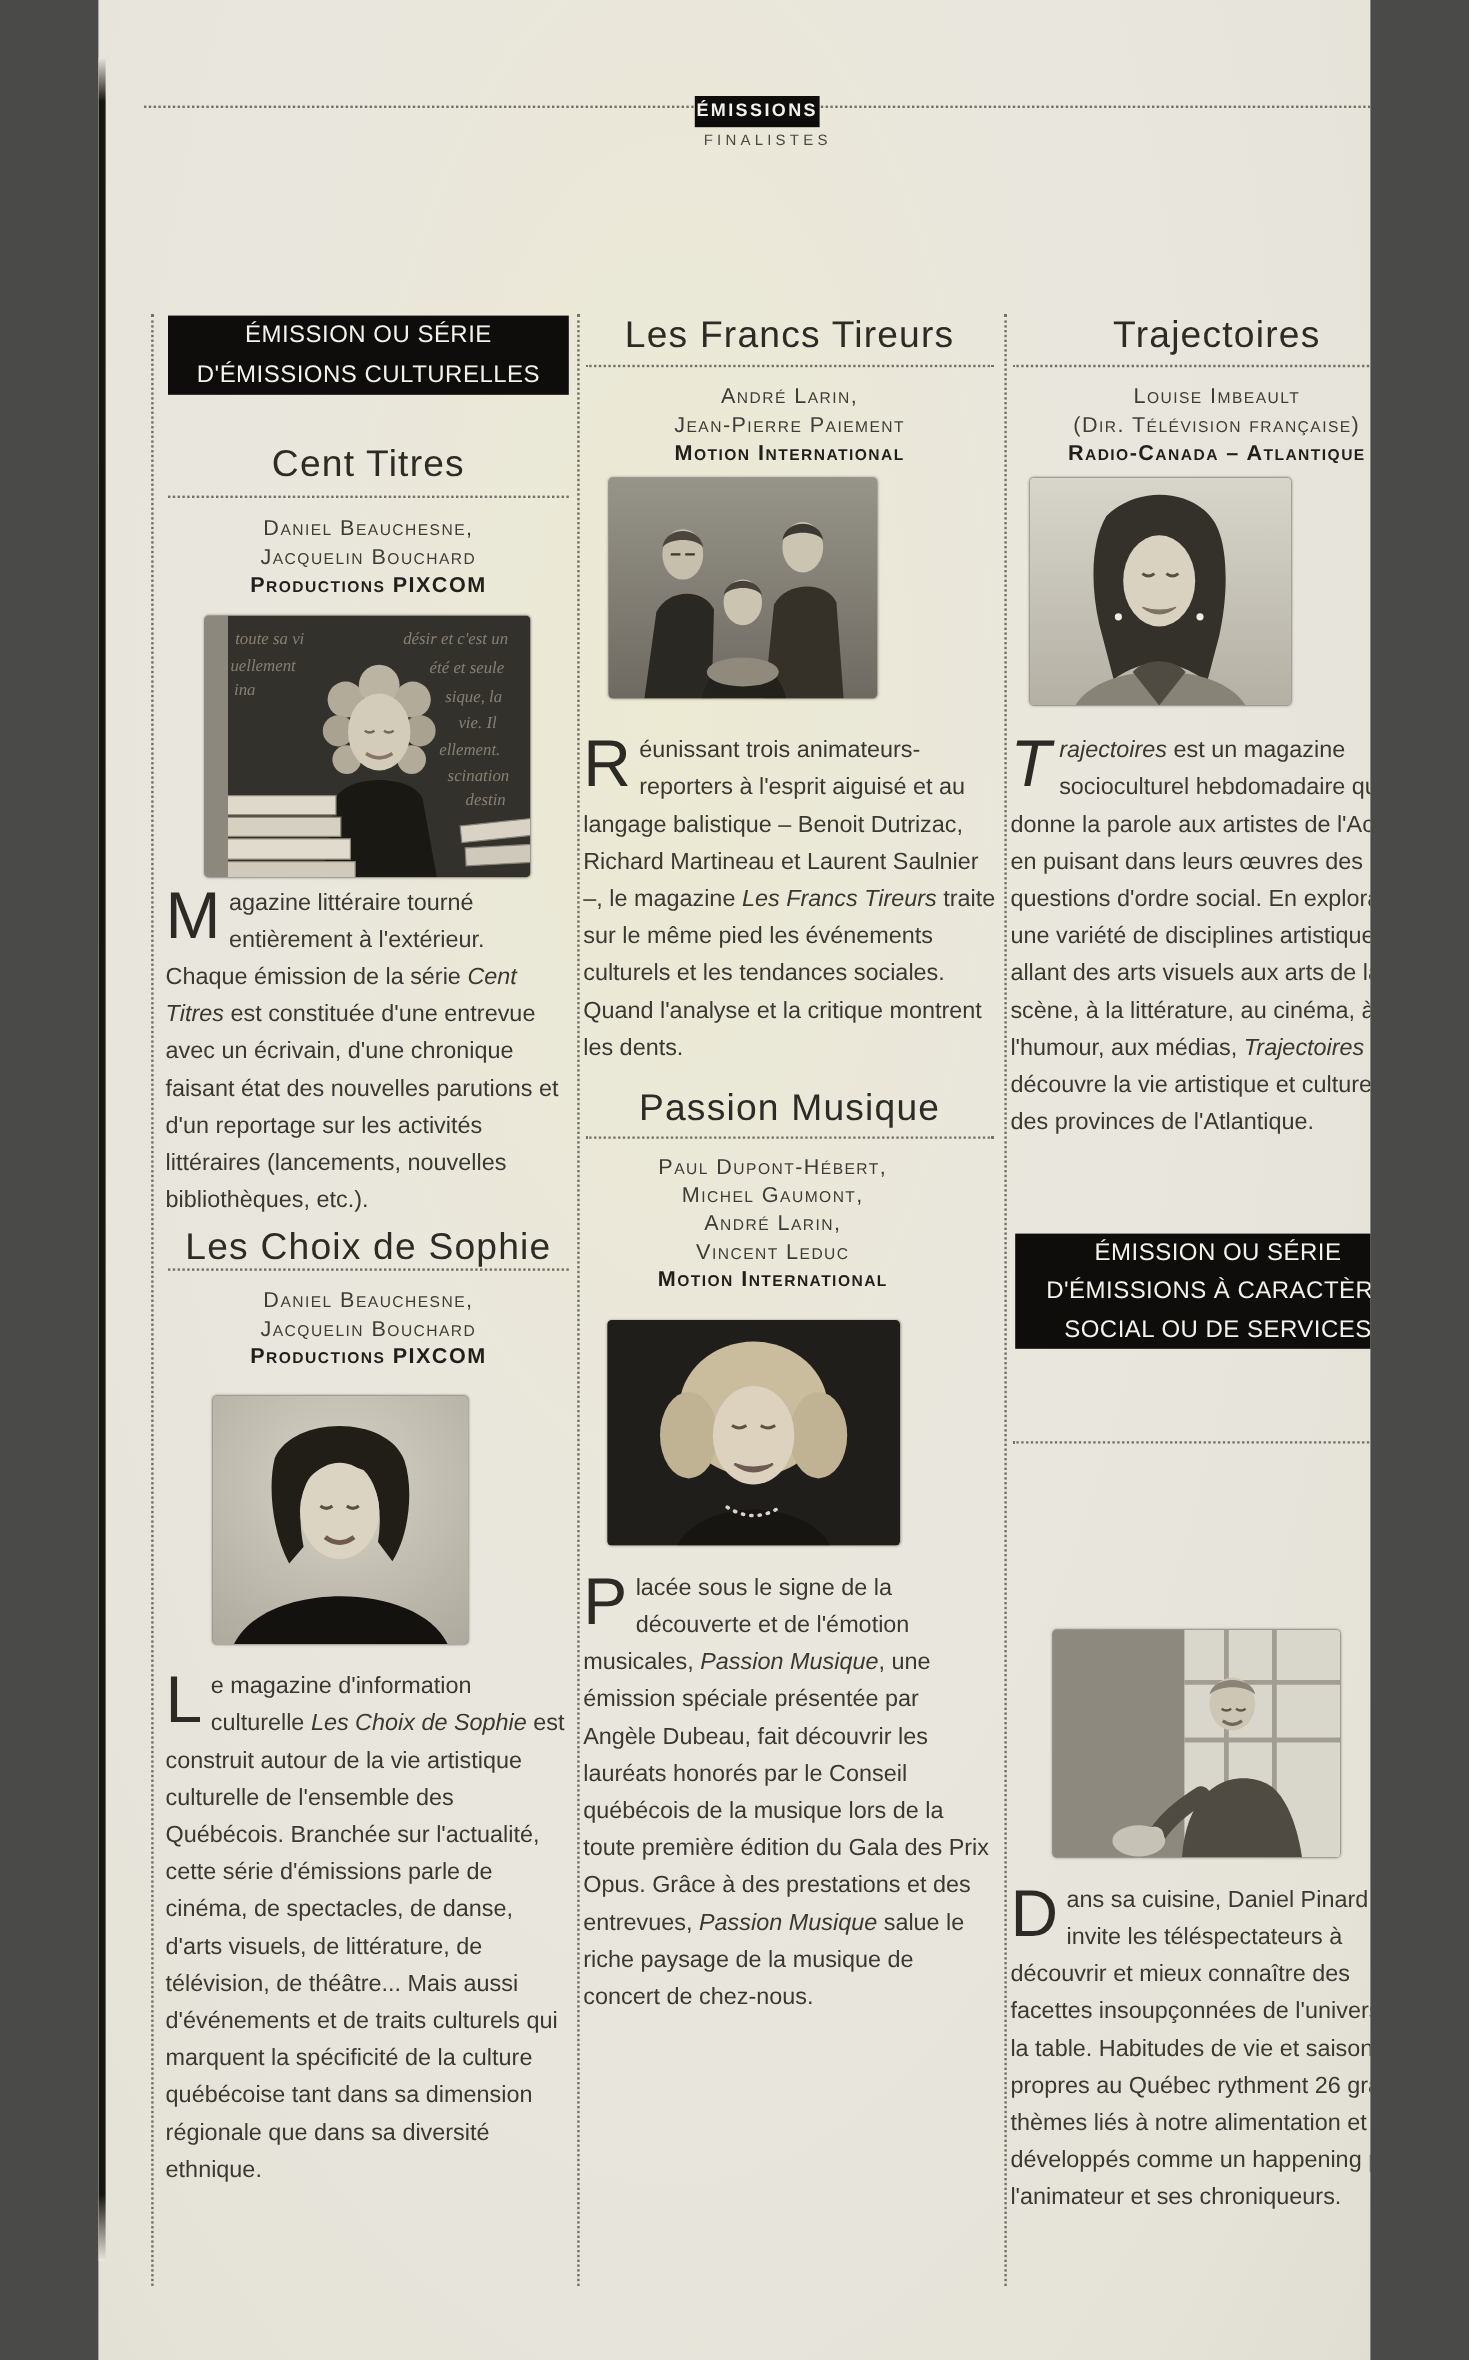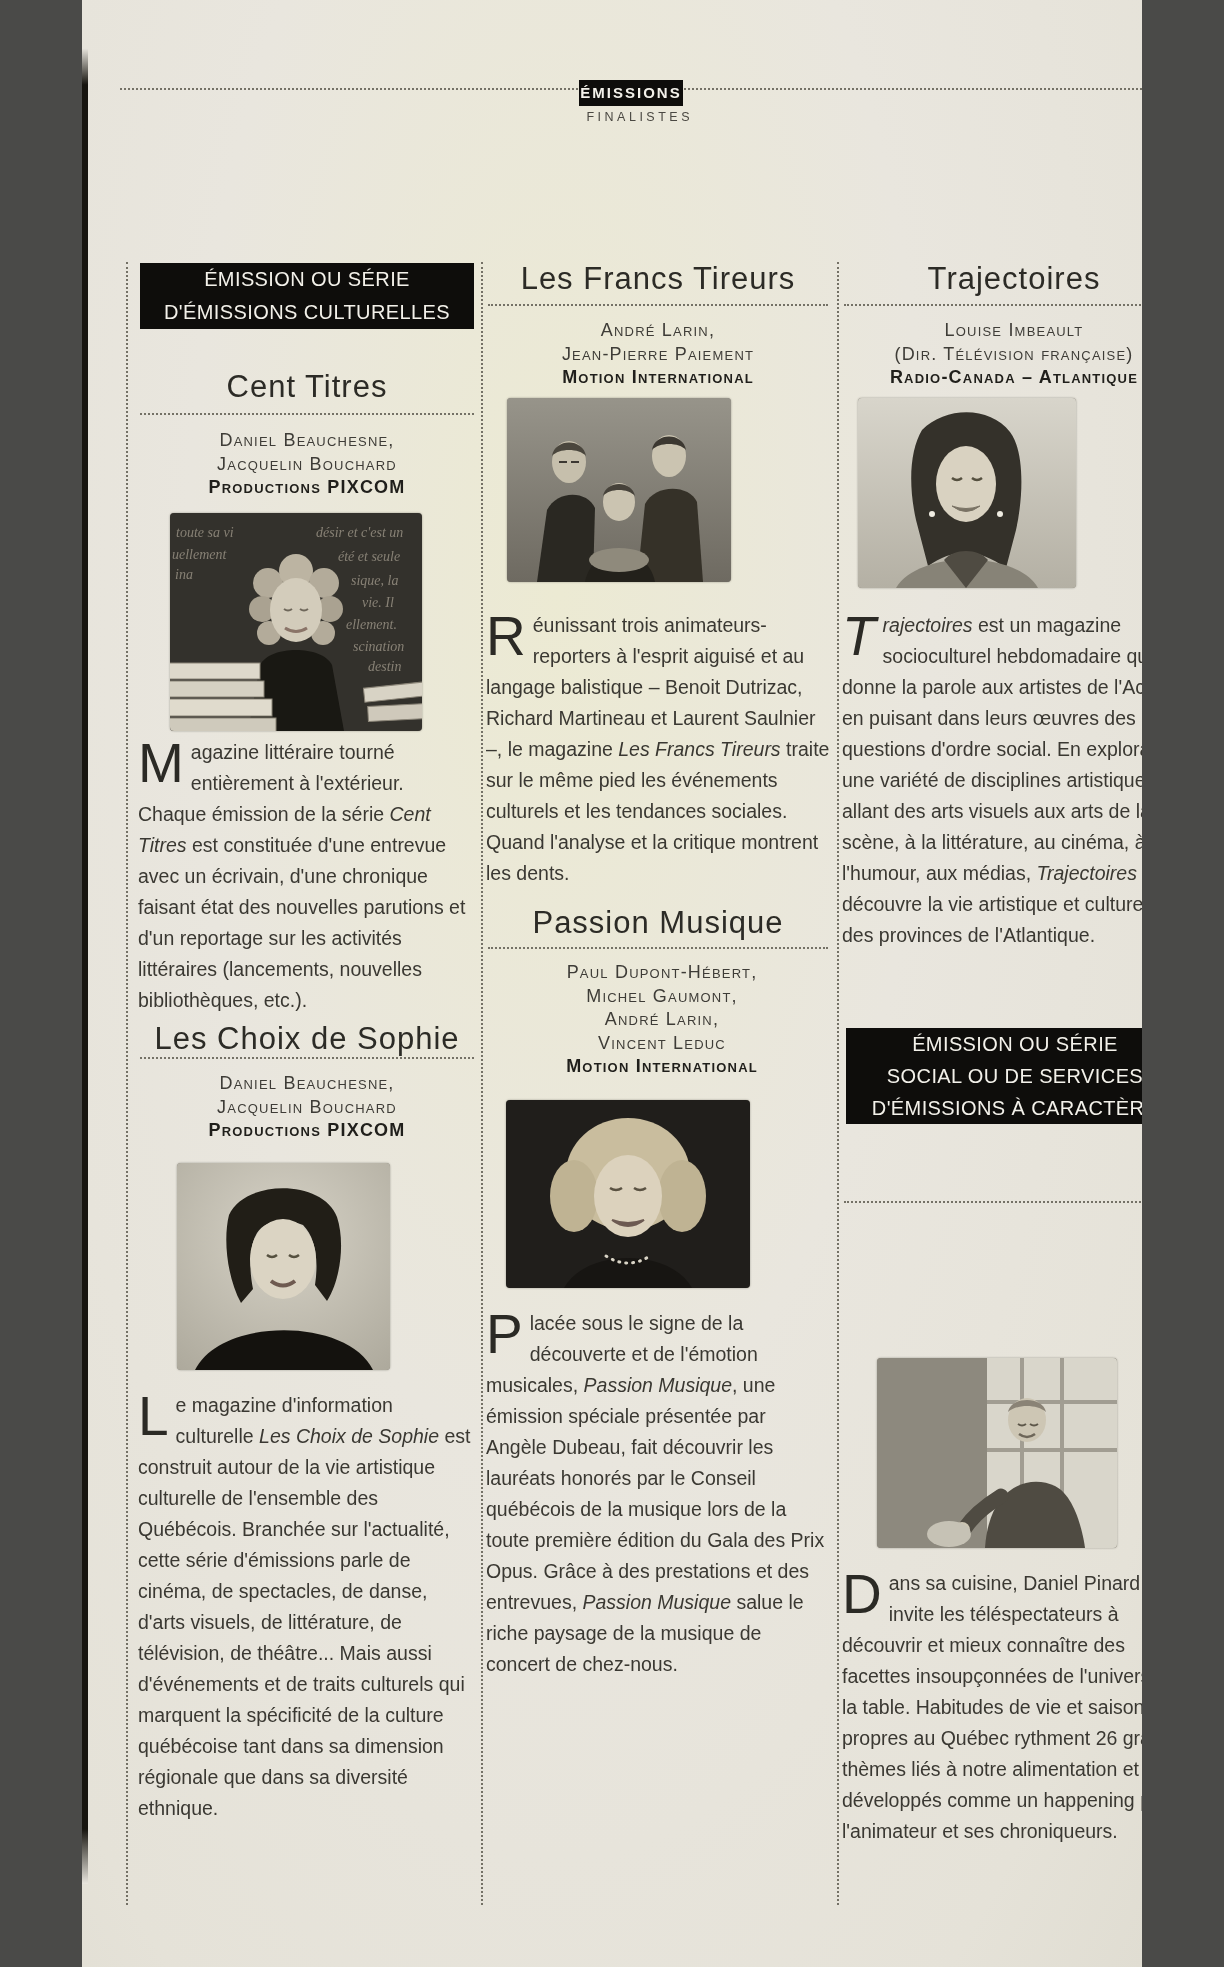--- a/index.html
+++ b/index.html
@@ -54,28 +54,28 @@
   #rule-traj    { left:762px; top:304px;  width:340px; }
   #rule-ciel    { left:762px; top:1201px; width:340px; }
 
   .credits { position:absolute; text-align:center; font-variant:small-caps;
     font-size:18px; letter-spacing:1.2px; color:#3e3c37; }
   .credit-line { line-height:23.5px; }
   .company { font-weight:bold; color:#201f1b; }
   #credits-cent    { left:58px;  top:429px;  width:334px; }
   #credits-sophie  { left:58px;  top:1072px; width:334px; }
   #credits-francs  { left:406px; top:319px;  width:340px; }
-  #credits-passion { left:410px; top:961px;  width:340px; }
+  #credits-passion { left:392px; top:961px;  width:340px; }
   #credits-traj    { left:762px; top:319px;  width:340px; }
   #credits-ciel    { left:762px; top:1215px; width:340px; }
 
   .photo { position:absolute; border-radius:4px; overflow:hidden;
     box-shadow:0 0 2px rgba(40,38,30,0.45); background:#8c887e; }
   .photo svg { display:block; }
-  #photo-cent    { left:88px;  top:513px;  width:252px; height:218px; }
+  #photo-cent    { left:88px;  top:513px;  width:252px; height:218px;padding-left:20px; }
   #photo-sophie  { left:95px;  top:1163px; width:213px; height:207px; }
   #photo-francs  { left:425px; top:398px;  width:224px; height:184px; }
   #photo-passion { left:424px; top:1100px; width:244px; height:188px; }
   #photo-traj    { left:776px; top:398px;  width:218px; height:190px; }
   #photo-ciel    { left:795px; top:1358px; width:240px; height:190px; }
 
   .para { position:absolute; margin:0; font-size:19.5px; line-height:31px;
     color:#3a3832; text-align:left; }
   #para-cent    { left:56px;  top:737px;  width:338px; }
   #para-sophie  { left:56px;  top:1390px; width:338px; }
@@ -276,22 +276,22 @@
           <circle cx="142" cy="116" r="3" fill="#efece2"></circle>
         <path d="M38 190 C60 152 158 152 180 190 Z" fill="#878377"></path>
         <path d="M86 162 C96 150 120 150 130 162 L108 190 Z" fill="#4f4b42"></path>
       </g>
     </svg>
   </div>
   <p id="para-traj" class="para"><span class="dropcap em">T</span><span class="em">rajectoires</span><span> est un magazine socioculturel hebdomadaire qui donne la parole aux artistes de l'Acadie en puisant dans leurs œuvres des questions d'ordre social. En explorant une variété de disciplines artistiques, allant des arts visuels aux arts de la scène, à la littérature, au cinéma, à l'humour, aux médias, </span><span class="em">Trajectoires</span><span> découvre la vie artistique et culturelle des provinces de l'Atlantique.</span></p>
 
   <div id="catbox2" class="cat-box">
     <div class="cat-line">ÉMISSION OU SÉRIE</div>
+    <div class="cat-line">D'ÉMISSIONS À CARACTÈRE</div>
     <div class="cat-line">SOCIAL OU DE SERVICES</div>
-    <div class="cat-line">D'ÉMISSIONS À CARACTÈRE</div>
   </div>
 
   <div id="rule-ciel" class="dotted-h"></div>
   <div id="photo-ciel" class="photo">
     <svg width="240" height="190" viewBox="0 0 240 190" xmlns="http://www.w3.org/2000/svg">
       <rect width="240" height="190" fill="#8d897e"></rect>
       <rect x="110" width="130" height="190" fill="#d9d6cb"></rect>
       <g stroke="#a19d92" stroke-width="4">
         <line x1="145" y1="0" x2="145" y2="190"></line>
           <line x1="185" y1="0" x2="185" y2="190"></line>

